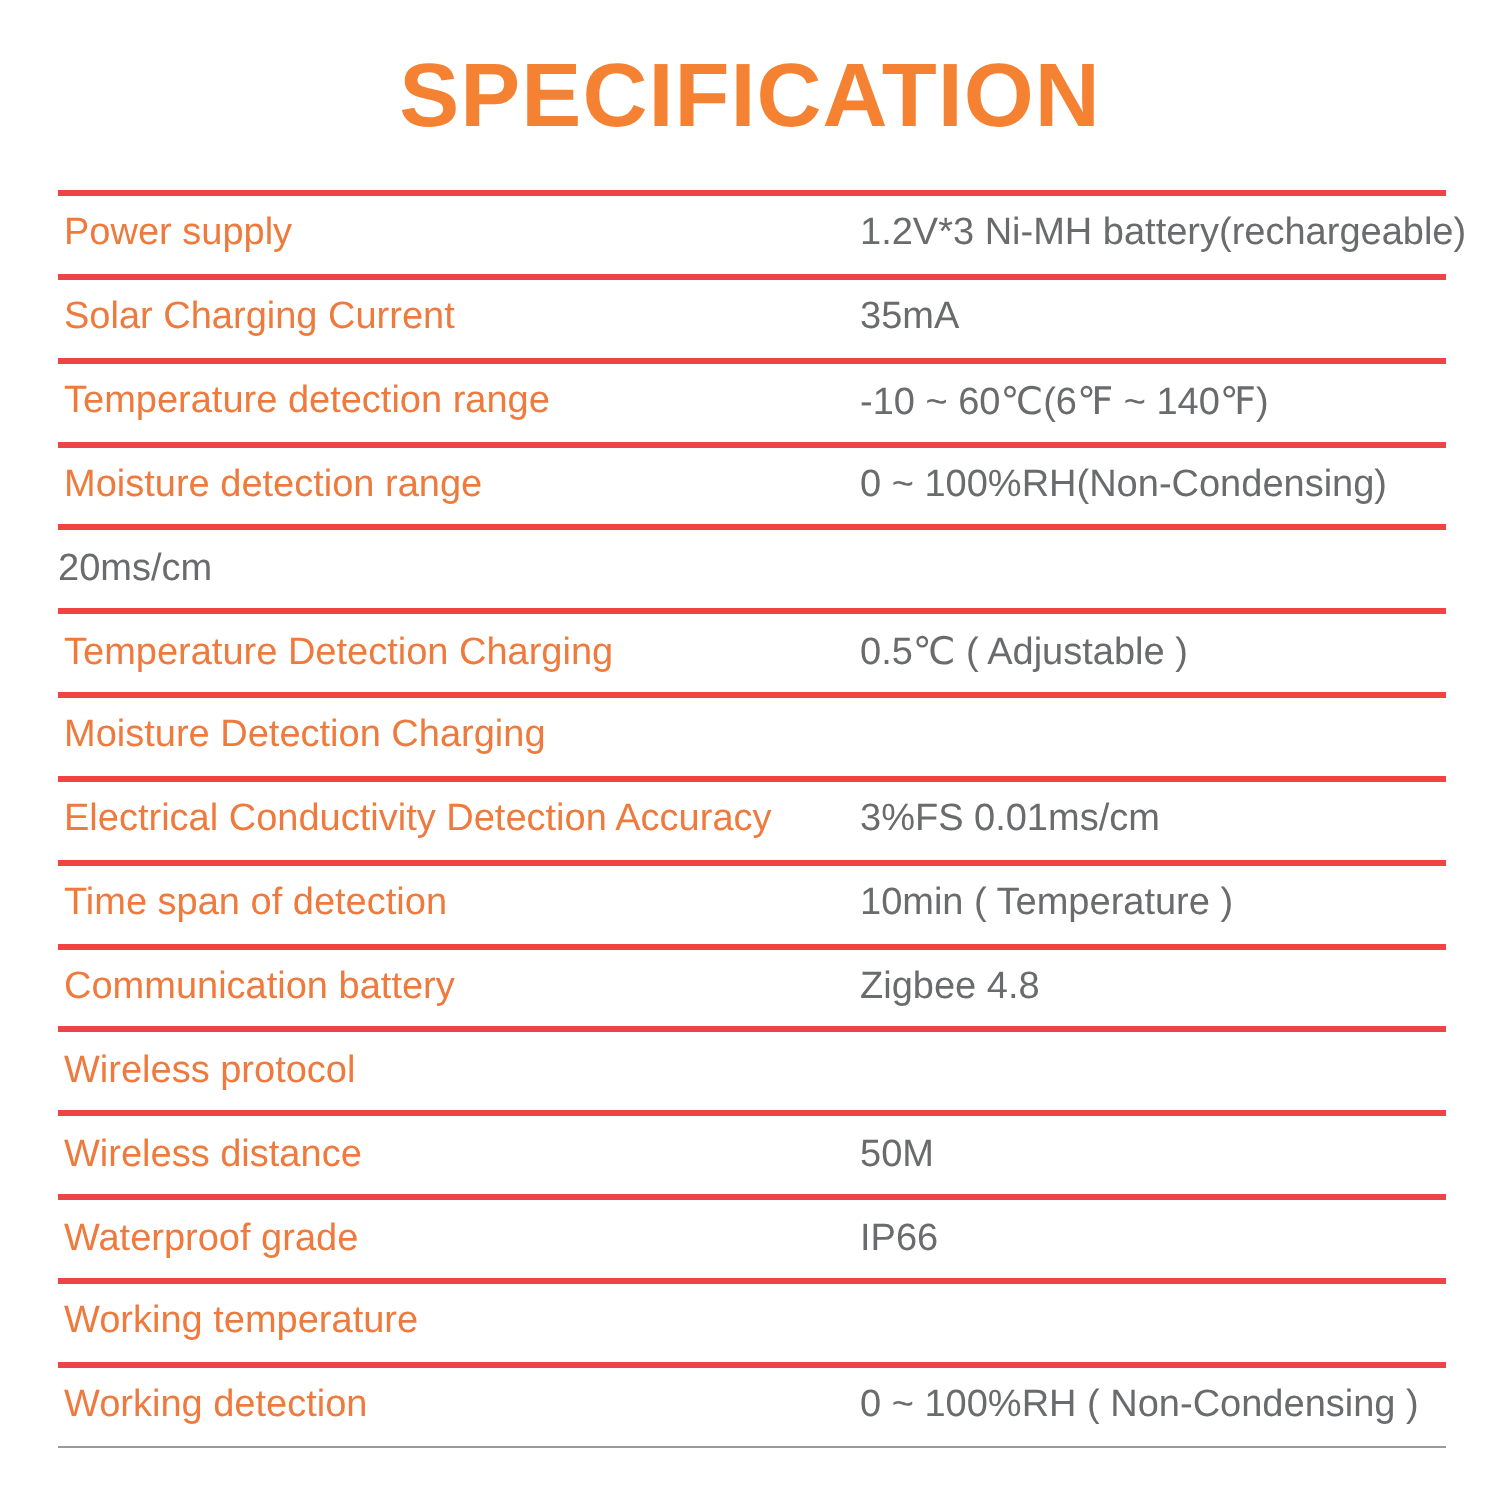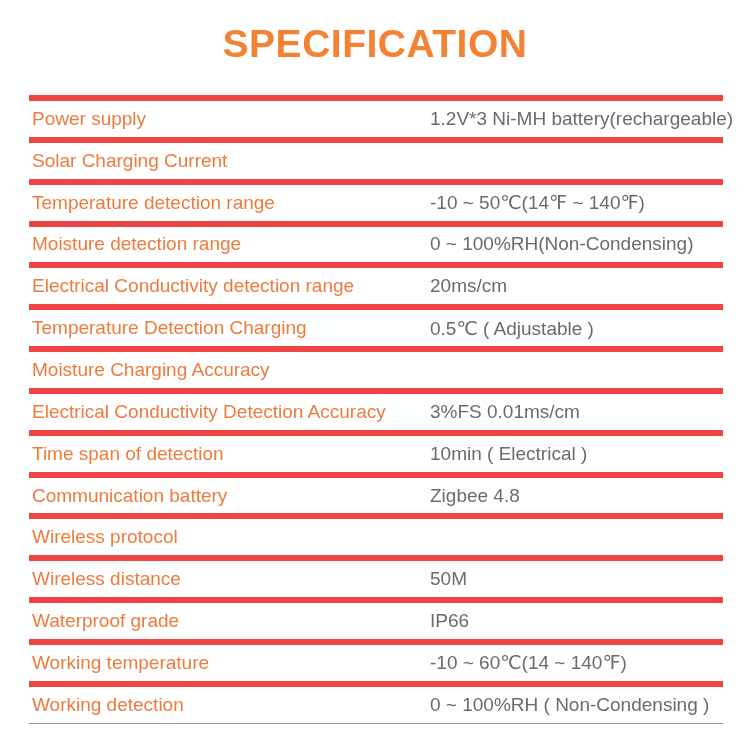--- a/index.html
+++ b/index.html
@@ -8,36 +8,36 @@
     background: #ffffff;
     font-family: "Liberation Sans", "DejaVu Sans", sans-serif;
     position: relative;
     overflow: hidden;
   }
   .page-title {
     position: absolute;
     top: 22px; left: 0;
     width: 750px;
     text-align: center;
-    font-size: 39px;
+    font-size: 45px;
     font-weight: bold;
     letter-spacing: 0.5px;
     color: #F58232;
   }
   .spec-table {
     position: absolute;
     top: 95px; left: 29px;
     width: 694px;
     border-bottom: 1px solid #9A9A9B;
   }
   .spec-row {
     height: 41.85px;
     display: flex;
     align-items: center;
-    border-top: 6px solid #ef4444;
+    border-top: 3px solid #ef4444;
   }
   .spec-label {
     flex: 0 0 401px;
     padding-left: 3px;
     font-size: 19px;
     color: #EE7B3D;
     white-space: nowrap;
   }
   .spec-value {
     flex: 1 1 auto;
@@ -52,54 +52,54 @@
 <div class="page-title">SPECIFICATION</div>
 
 <div class="spec-table">
   <div class="spec-row">
     <span class="spec-label">Power supply</span>
     <span class="spec-value">1.2V*3 Ni-MH battery(rechargeable)</span>
   </div>
 
   <div class="spec-row">
     <span class="spec-label">Solar Charging Current</span>
+    <span class="spec-value">35mA</span>
   </div>
 
   <div class="spec-row">
     <span class="spec-label">Temperature detection range</span>
-    <span class="spec-value">-10 ~ 50℃(14℉ ~ 140℉)</span>
+    <span class="spec-value">-10 ~ 60℃(6℉ ~ 140℉)</span>
   </div>
 
   <div class="spec-row">
     <span class="spec-label">Moisture detection range</span>
     <span class="spec-value">0 ~ 100%RH(Non-Condensing)</span>
   </div>
 
   <div class="spec-row">
-    <span class="spec-label">Electrical Conductivity detection range</span>
     <span class="spec-value">20ms/cm</span>
   </div>
 
   <div class="spec-row">
     <span class="spec-label">Temperature Detection Charging</span>
     <span class="spec-value">0.5℃ ( Adjustable )</span>
   </div>
 
   <div class="spec-row">
-    <span class="spec-label">Moisture Charging Accuracy</span>
+    <span class="spec-label">Moisture Detection Charging</span>
   </div>
 
   <div class="spec-row">
     <span class="spec-label">Electrical Conductivity Detection Accuracy</span>
     <span class="spec-value">3%FS 0.01ms/cm</span>
   </div>
 
   <div class="spec-row">
     <span class="spec-label">Time span of detection</span>
-    <span class="spec-value">10min ( Electrical )</span>
+    <span class="spec-value">10min ( Temperature )</span>
   </div>
 
   <div class="spec-row">
     <span class="spec-label">Communication battery</span>
     <span class="spec-value">Zigbee 4.8</span>
   </div>
 
   <div class="spec-row">
     <span class="spec-label">Wireless protocol</span>
   </div>
@@ -109,20 +109,19 @@
     <span class="spec-value">50M</span>
   </div>
 
   <div class="spec-row">
     <span class="spec-label">Waterproof grade</span>
     <span class="spec-value">IP66</span>
   </div>
 
   <div class="spec-row">
     <span class="spec-label">Working temperature</span>
-    <span class="spec-value">-10 ~ 60℃(14 ~ 140℉)</span>
   </div>
 
   <div class="spec-row">
     <span class="spec-label">Working detection</span>
     <span class="spec-value">0 ~ 100%RH ( Non-Condensing )</span>
   </div>
 </div>
 
 </body></html>

